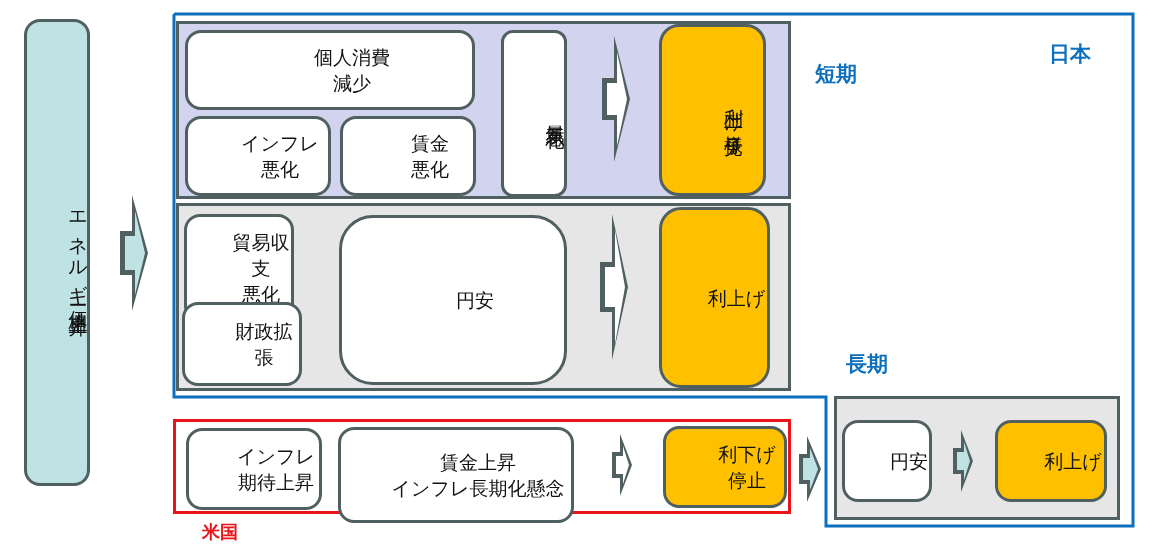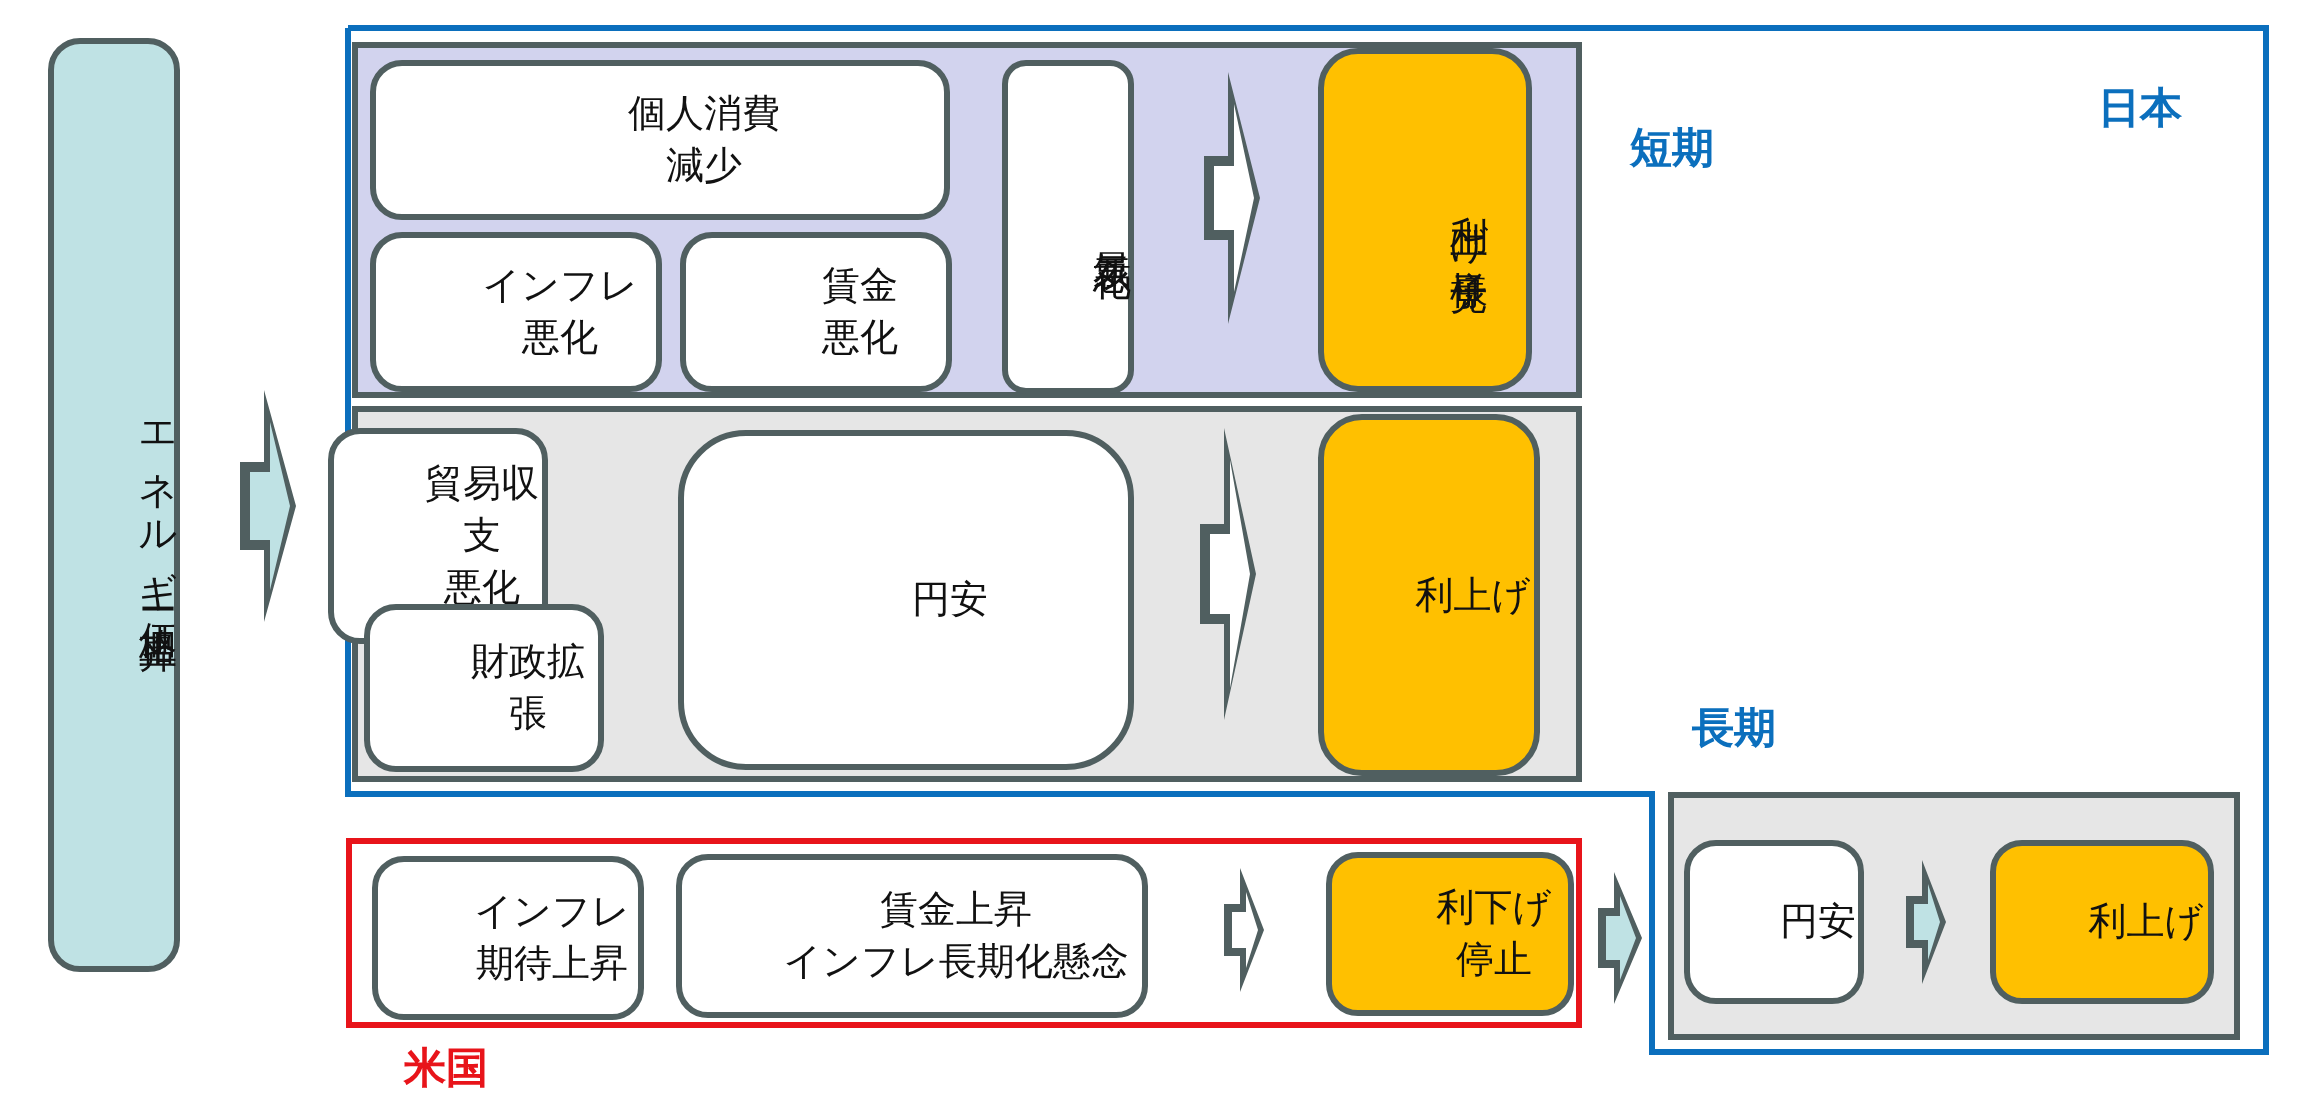--- a/index.html
+++ b/index.html
@@ -7,21 +7,21 @@
          font-family: "DejaVu Sans", "Liberation Sans", sans-serif; color: #111; }
   .abs { position: absolute; box-sizing: border-box; }
   .box { position: absolute; box-sizing: border-box; background: #ffffff;
          border: 3px solid #505f60; border-radius: 16px;
          display: flex; align-items: center; justify-content: center; text-align: center;
          font-size: 19px; line-height: 26px; white-space: pre-line; padding-left: 44px; }
   .orange { background: #ffc000; }
   .vtext { writing-mode: vertical-rl; text-orientation: upright; letter-spacing: 2px; line-height: 24px; }
   .panel { position: absolute; box-sizing: border-box; border: 3px solid #505f60; }
   .label-blue { position: absolute; color: #0b6fbd; font-weight: bold; font-size: 21px; }
-  .label-red { position: absolute; color: #e8141a; font-weight: bold; font-size: 21px; }
+  .label-red { position: absolute; color: #e8141a; font-weight: bold; font-size: 18px; }
   svg.arrow { position: absolute; overflow: visible; }
 </style>
 </head>
 <body>
 
 <div class="box vtext" style="left:24px; top:19px; width:66px; height:467px; background:#bfe2e4; font-size:19px;">エネルギー価格上昇</div>
 
 <svg class="arrow" style="left:118px; top:193px;" width="32" height="120" viewBox="0 0 32 120">
   <polygon points="2,38 14,38 14,2 30,60 14,118 14,82 2,82" fill="#505f60"></polygon>
   <polygon points="7,43 17,43 17,18 27,60 17,102 17,77 7,77" fill="#bfe2e4"></polygon>
@@ -46,21 +46,21 @@
   <polygon points="7,49 17,49 17,18 27,65 17,112 17,81 7,81" fill="#ffffff"></polygon>
 </svg>
 
 <div class="box orange vtext" style="left:659px; top:24px; width:107px; height:172px; border-radius:20px;">利上げ様子見</div>
 
 <div class="label-blue" style="left:815px; top:60px;">短期</div>
 <div class="label-blue" style="left:1049px; top:40px;">日本</div>
 
 <div class="panel" style="left:176px; top:203px; width:615px; height:188px; background:#e6e6e6;"></div>
 
-<div class="box" style="left:164px; top:214px; width:110px; height:108px;">貿易収支
+<div class="box" style="left:184px; top:214px; width:110px; height:108px;">貿易収支
 悪化</div>
 <div class="box" style="left:182px; top:302px; width:120px; height:84px;">財政拡張</div>
 <div class="box" style="left:339px; top:215px; width:228px; height:170px; border-radius:34px;">円安</div>
 
 <svg class="arrow" style="left:598px; top:212px;" width="32" height="150" viewBox="0 0 32 150">
   <polygon points="2,50 14,50 14,2 30,75 14,148 14,100 2,100" fill="#505f60"></polygon>
   <polygon points="7,55 17,55 17,18 27,75 17,132 17,95 7,95" fill="#ffffff"></polygon>
 </svg>
 
 <div class="box orange" style="left:659px; top:207px; width:111px; height:181px; border-radius:22px;">利上げ</div>
@@ -74,21 +74,21 @@
   <polygon points="2,20 10,20 10,2 22,33 10,64 10,46 2,46" fill="#505f60"></polygon>
   <polygon points="6,24 13,24 13,14 19,33 13,52 13,42 6,42" fill="#bfe2e4"></polygon>
 </svg>
 
 <div class="box orange" style="left:995px; top:420px; width:112px; height:82px;">利上げ</div>
 
 <div class="abs" style="left:173px; top:419px; width:618px; height:95px; border:3px solid #e8141a;"></div>
 
 <div class="box" style="left:186px; top:428px; width:136px; height:82px;">インフレ
 期待上昇</div>
-<div class="box" style="left:338px; top:427px; width:236px; height:82px;">賃金上昇
+<div class="box" style="left:338px; top:427px; width:236px; height:96px;">賃金上昇
 インフレ長期化懸念</div>
 
 <svg class="arrow" style="left:610px; top:432px;" width="24" height="66" viewBox="0 0 24 66">
   <polygon points="2,20 10,20 10,2 22,33 10,64 10,46 2,46" fill="#505f60"></polygon>
   <polygon points="6,24 13,24 13,14 19,33 13,52 13,42 6,42" fill="#ffffff"></polygon>
 </svg>
 
 <div class="box orange" style="left:663px; top:426px; width:124px; height:82px;">利下げ
 停止</div>
 

